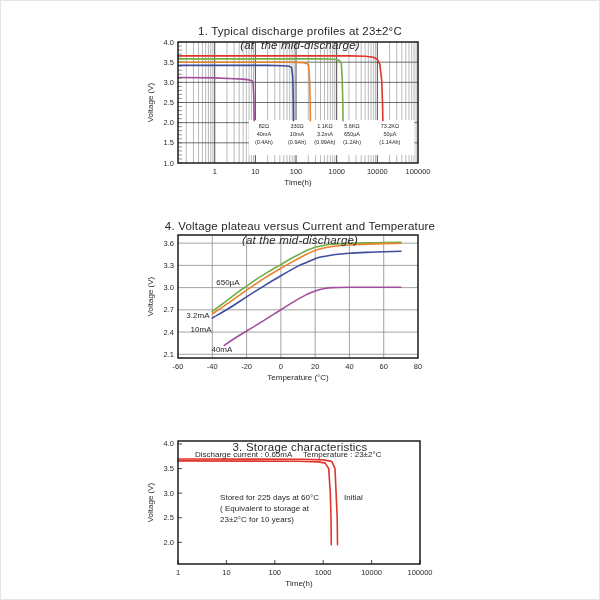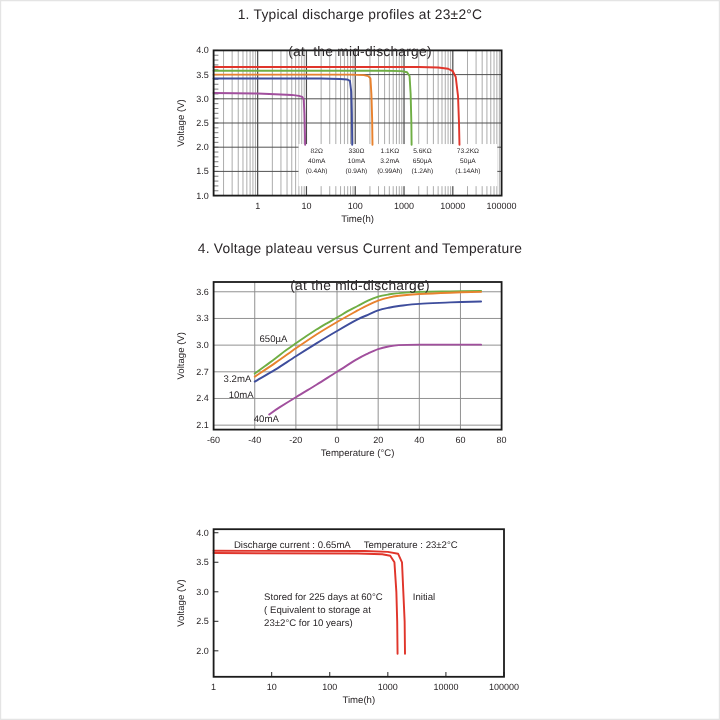--- a/index.html
+++ b/index.html
@@ -7,23 +7,23 @@
     position:relative;width:600px;height:600px;background:#ffffff;
     font-family:"Liberation Sans",sans-serif;overflow:hidden;
     box-shadow:inset 0 0 0 1px #e4e4e4;
   }
   .chart-section{position:absolute;left:0;width:600px;}
   #sec1{top:0;height:195px;}
   #sec2{top:195px;height:205px;}
   #sec3{top:400px;height:200px;}
   .chart-title,.chart-subtitle{
     position:absolute;left:0;width:100%;text-align:center;
-    font-size:11.5px;color:#2a2628;letter-spacing:0.2px;white-space:pre;
+    font-size:11.5px;color:#2a2628;letter-spacing:0.2px;white-space:pre;margin-top:18px;
   }
-  .t1{top:7px;} .t2{top:38px;}
+  .t1{top:7px;} .t2{top:21px;font-style:italic;}
   #sec3 .chart-title{top:23px;}
   .plot-host{position:absolute;top:0;left:0;}
   svg{display:block;}
   svg text{font-family:"Liberation Sans",sans-serif;}
 </style>
 </head>
 <body>
 
 <div class="page">
 
@@ -257,15 +257,16 @@
           <g>
             <text x="194.94" y="56.99" font-size="8" text-anchor="start" fill="#2a2628">Discharge current : 0.65mA</text>
             <text x="303.11400000000003" y="56.99" font-size="8" text-anchor="start" fill="#2a2628">Temperature : 23±2°C</text>
             <text x="220.108" y="100.03999999999999" font-size="8" text-anchor="start" fill="#2a2628">Stored for 225 days at 60°C</text>
             <text x="220.108" y="111.03999999999999" font-size="8" text-anchor="start" fill="#2a2628">( Equivalent to storage at</text>
             <text x="220.108" y="122.03999999999999" font-size="8" text-anchor="start" fill="#2a2628">23±2°C for 10 years)</text>
             <text x="344.012" y="100.03999999999999" font-size="8" text-anchor="start" fill="#2a2628">Initial</text>
           </g>
         </svg>
       </div>
+    <div class="chart-title">3. Storage characteristics</div>
   </section>
 
 </div>
 
 </body></html>

